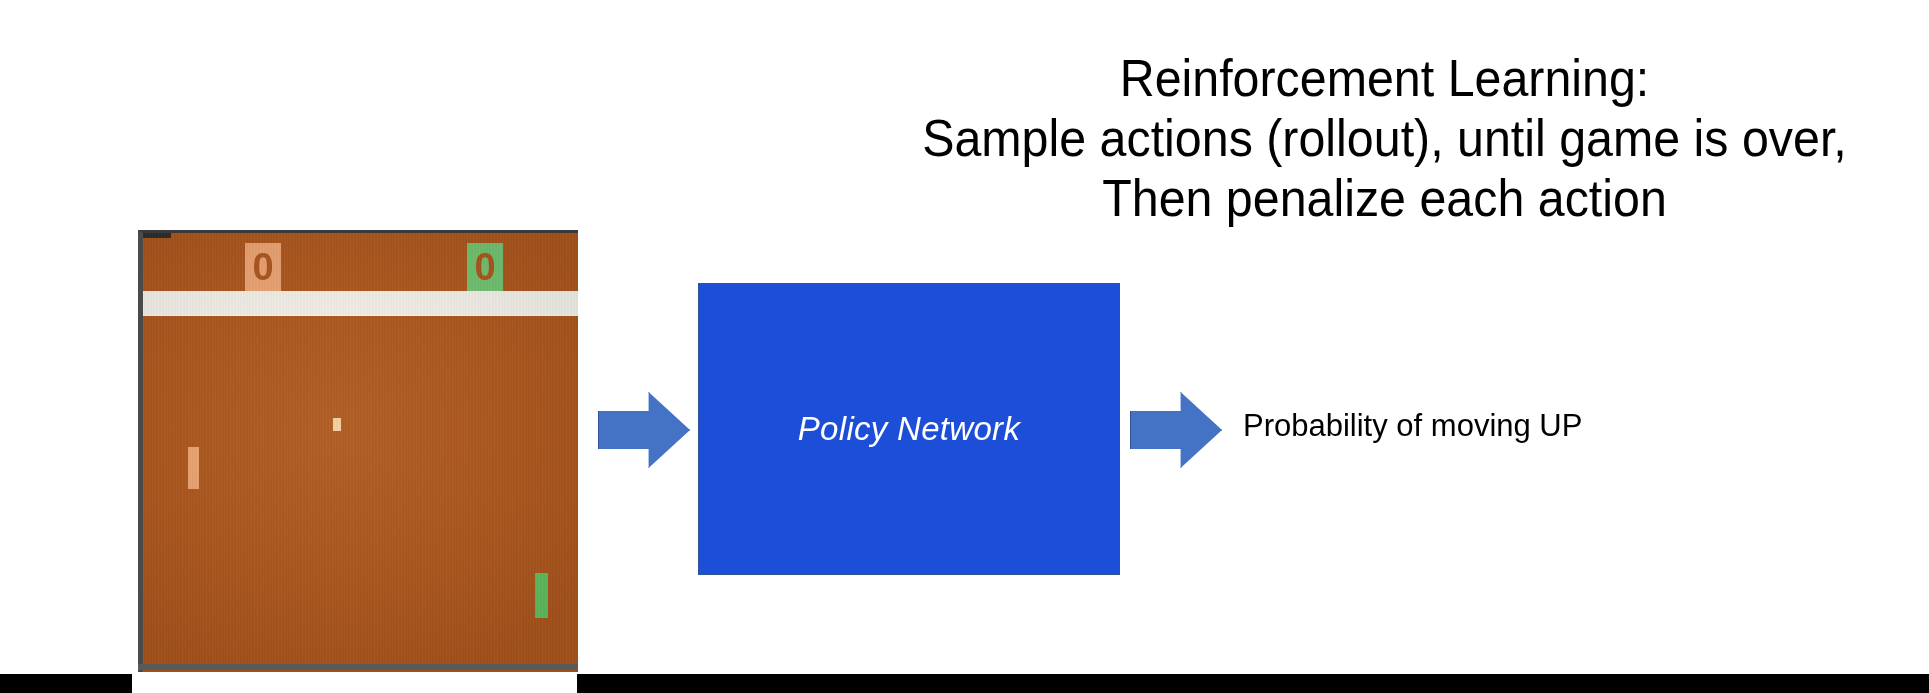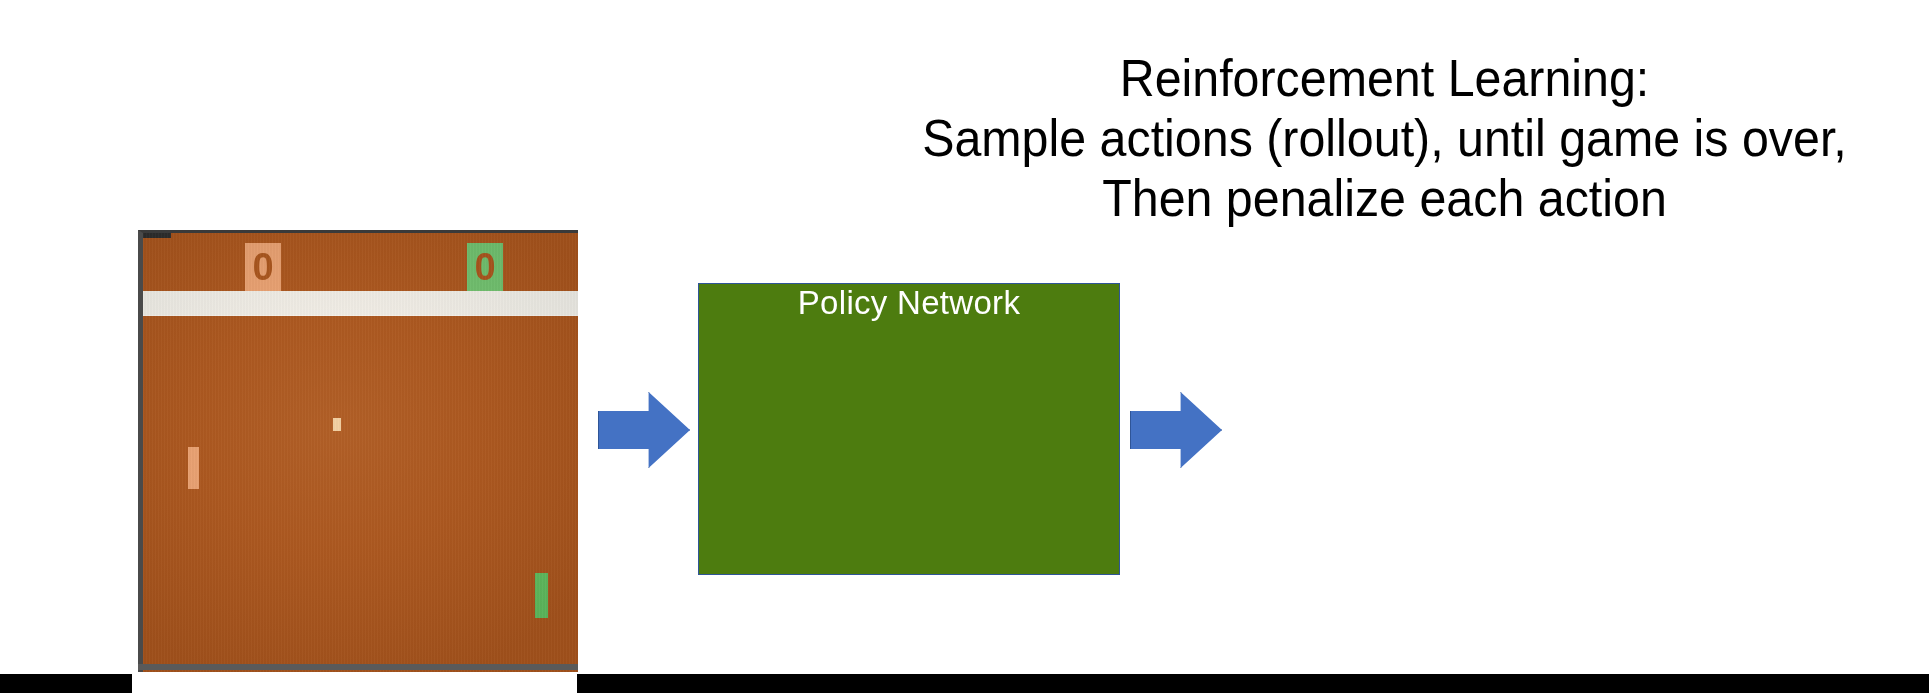--- a/index.html
+++ b/index.html
@@ -186,25 +186,27 @@
     width: 90px;
     height: 74px;
     clip-path: polygon(0% 25%, 55% 25%, 55% 0%, 100% 50%, 55% 100%, 55% 75%, 0% 75%);
   }
   #policy-network-box {
     position: absolute;
     left: 698px;
     top: 283px;
     width: 422px;
     height: 292px;
-    background: #4d7c0f;
+    background: #1d4ed8;
     border: 1px solid #2f5597;
     box-sizing: border-box;
     display: flex;
+    align-items: center;
     justify-content: center;
+    font-style: italic;
   }
   #policy-network-label {
     color: #ffffff;
     font-family: "Liberation Sans", sans-serif;
     font-size: 33px;
     letter-spacing: 0.3px;
     white-space: nowrap;
   }
   #output-label {
     position: absolute;
@@ -259,17 +261,18 @@
   </div>
 
   <div id="arrow-in" class="flow-arrow"></div>
 
   <div id="policy-network-box">
     <span id="policy-network-label">Policy Network</span>
   </div>
 
   <div id="arrow-out" class="flow-arrow"></div>
 
+  <div id="output-label">Probability of moving UP</div>
 
   <div id="bottom-bar-left" class="bottom-bar"></div>
   <div id="bottom-bar-right" class="bottom-bar"></div>
 
 </div>
 
 </body></html>

